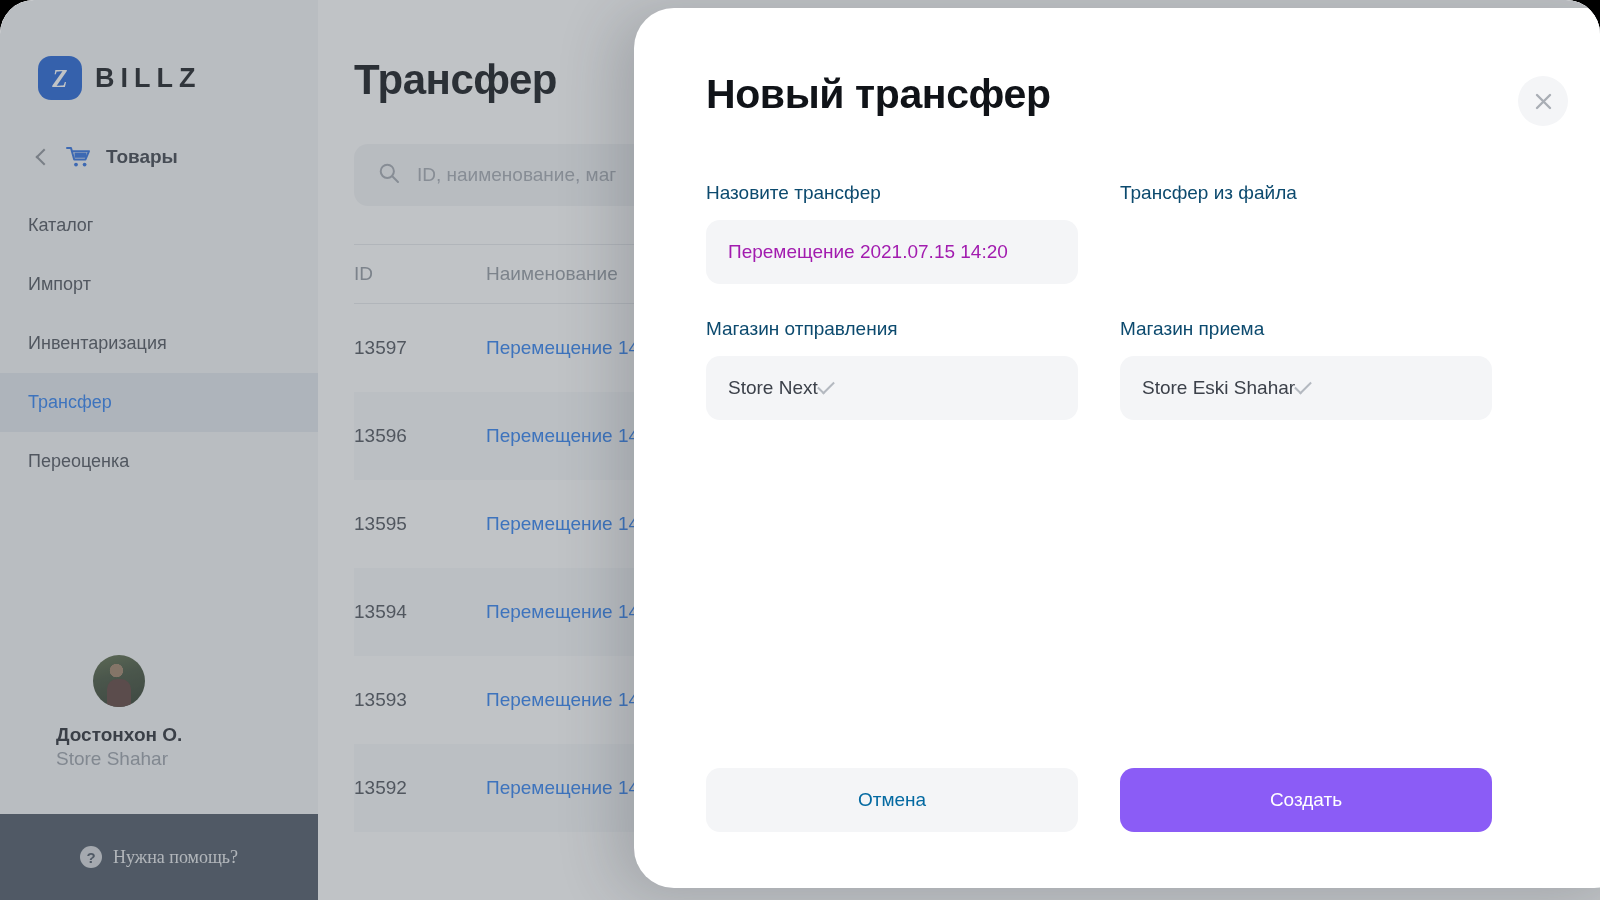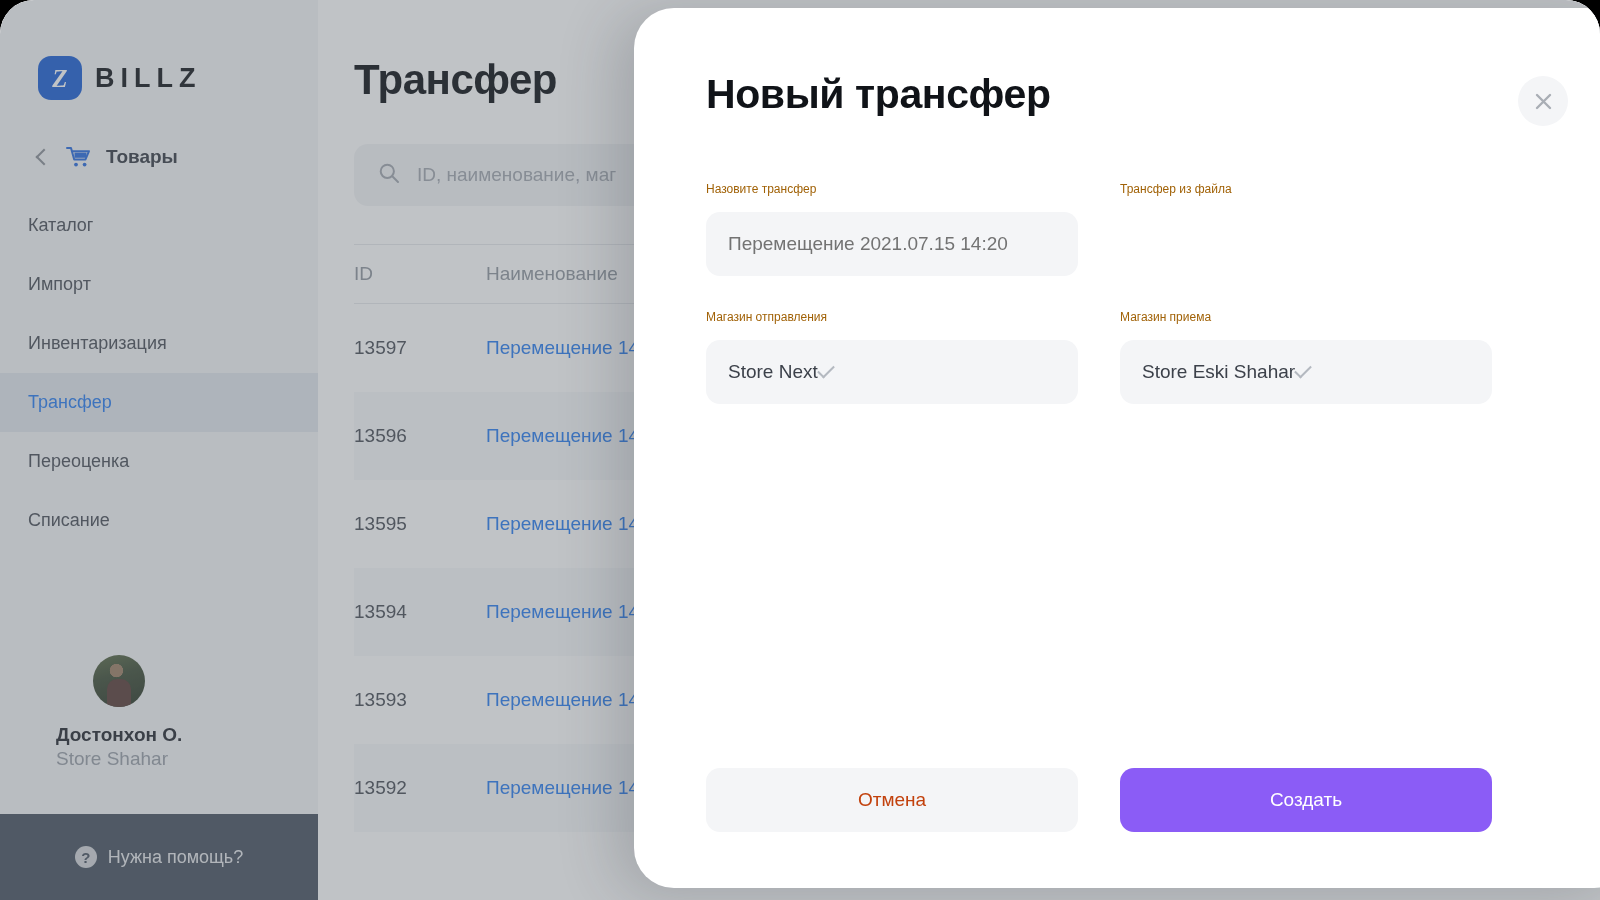--- a/index.html
+++ b/index.html
@@ -109,21 +109,21 @@
     background: #4b5563;
     display: flex; align-items: center; justify-content: center;
     gap: 11px;
   }
   .help-q {
     width: 22px; height: 22px; border-radius: 50%;
     background: #d3d6da; color: #4b5563;
     font-size: 15px; font-weight: 700;
     display: flex; align-items: center; justify-content: center;
   }
-  .help-text { font-size: 18px; color: #e7e9ec; }
+  .help-text { font-size: 18px; color: #e7e9ec; font-family: Liberation Serif, serif; }
 
   
   .main {
     position: absolute; left: 318px; top: 0;
     width: 1282px; height: 900px;
     background: #ffffff;
   }
   .page-title {
     padding: 56px 0 0 36px;
     font-size: 42px; font-weight: 700; color: #101318;
@@ -181,27 +181,27 @@
     margin-top: 2px; margin-right: 0;
   }
   .close-x { width: 17px; height: 17px; display: block; }
 
   .form-grid {
     display: grid; grid-template-columns: 372px 372px;
     column-gap: 42px; row-gap: 0;
     margin-top: 56px;
   }
   .field-label {
-    font-size: 12px; color: #a16207; margin-bottom: 16px;
+    font-size: 19px; color: #0c4a6e; margin-bottom: 16px;
   }
   .field { margin-bottom: 34px; }
   .text-input {
     height: 64px; background: #f4f5f7; border-radius: 14px;
     display: flex; align-items: center; padding: 0 22px;
-    font-size: 19px; color: #737373;
+    font-size: 19px; color: #a21caf;
   }
   .select {
     height: 64px; background: #f4f5f7; border-radius: 14px;
     display: flex; align-items: center; justify-content: flex-start;
     padding: 0 22px;
     font-size: 19px; color: #3c414a;
   }
   .chev-down {
     width: 16px; height: 9px;
     border-left: 2.6px solid #b4b9c0;
@@ -224,21 +224,21 @@
 
   .modal-actions {
     position: absolute; left: 72px; bottom: 56px;
     display: flex; gap: 42px;
   }
   .btn {
     width: 372px; height: 64px; border-radius: 14px;
     display: flex; align-items: center; justify-content: center;
     font-size: 19px;
   }
-  .btn-cancel { background: #f4f5f7; color: #c2410c; }
+  .btn-cancel { background: #f4f5f7; color: #0369a1; }
   .btn-create { background: #8b5cf6; color: #ffffff; }
 </style>
 </head>
 <body>
 
 <div id="app">
 
   <div id="backdrop">
 
     <aside class="sidebar">
@@ -270,23 +270,20 @@
           </div>
         <div class="nav-item">
             <span>Инвентаризация</span>
           </div>
         <div class="nav-item active">
             <span>Трансфер</span>
           </div>
         <div class="nav-item">
             <span>Переоценка</span>
           </div>
-        <div class="nav-item">
-            <span>Списание</span>
-          </div>
       </nav>
 
       <div class="user-row">
         <div class="avatar"></div>
         <div>
           <div class="user-name">Достонхон О.</div>
           <div class="user-store">Store Shahar</div>
         </div>
       </div>
 

